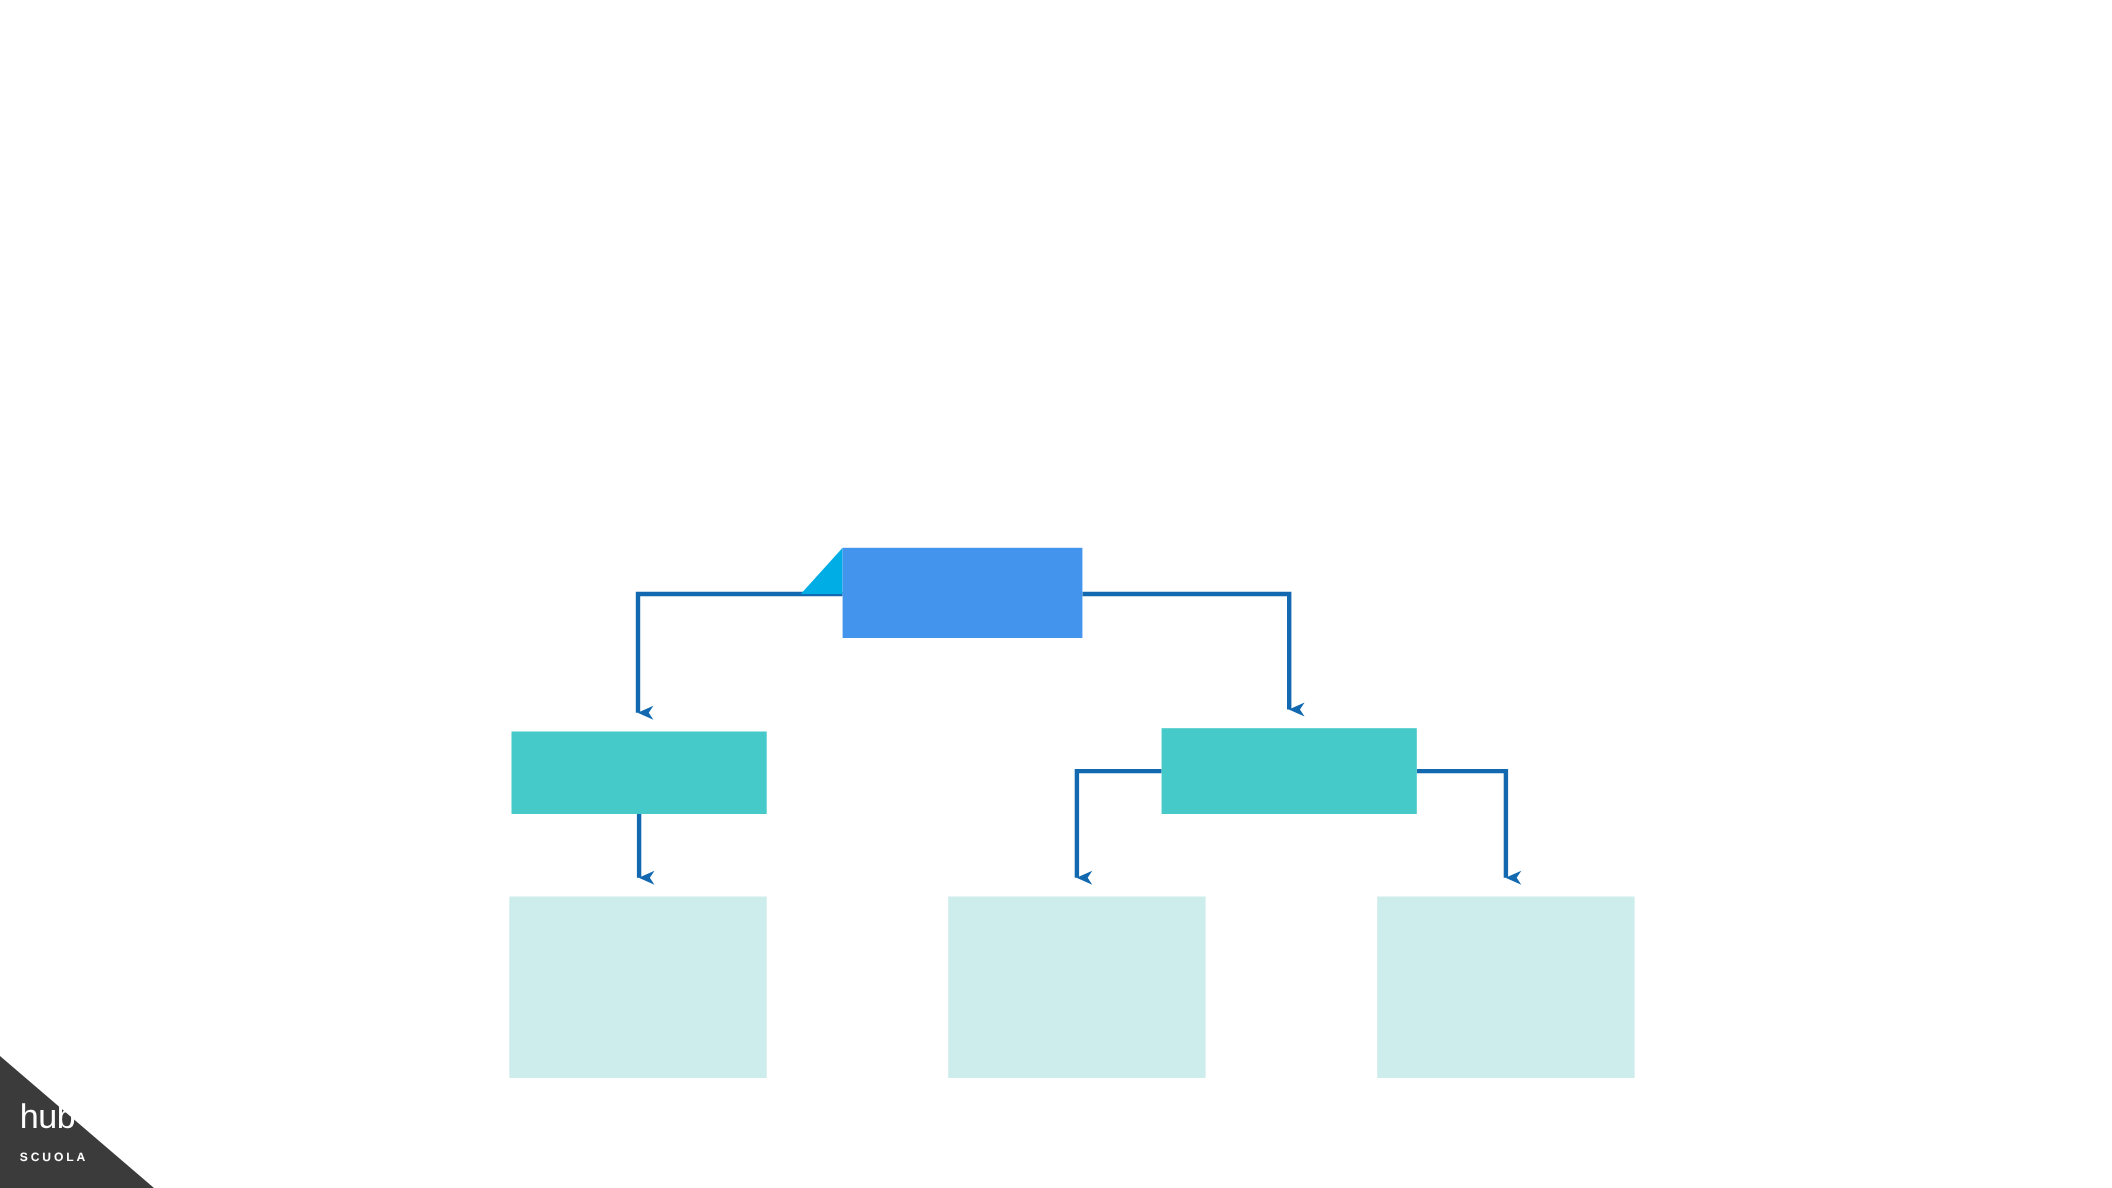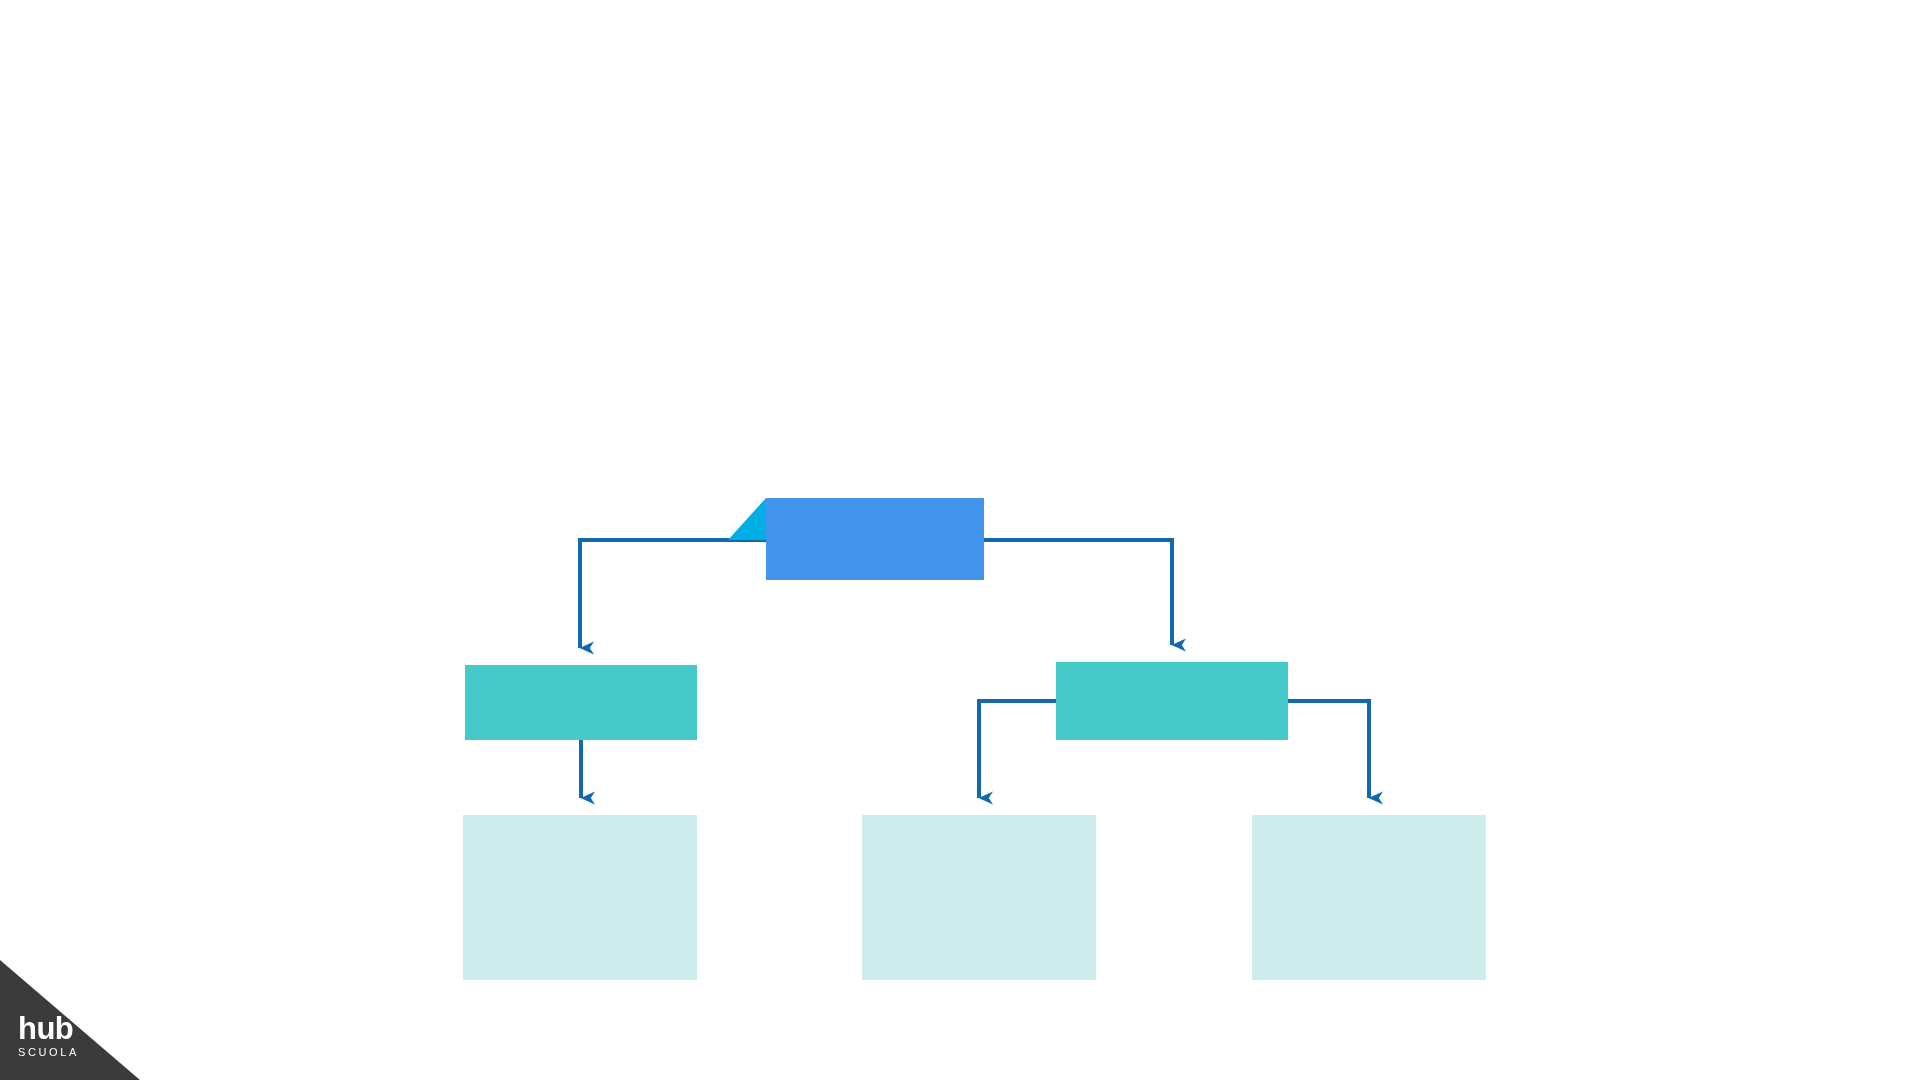--- a/index.html
+++ b/index.html
@@ -46,30 +46,30 @@
     position: absolute;
     left: 18px;
     bottom: 22px;
     line-height: 1;
     color: #ffffff;
     pointer-events: none;
   }
   #brand-logo .wordmark .mark-main {
     display: block;
     font-size: 31px;
-    font-weight: 700;
+    font-weight: 400;
     letter-spacing: -0.5px;
     color: #ffffff;
   }
   #brand-logo .wordmark .mark-sub {
     display: block;
     font-size: 11px;
-    font-weight: 400;
+    font-weight: 700;
     letter-spacing: 2.6px;
-    margin-top: 3px;
+    margin-top: 17px;
     color: #ffffff;
   }
 </style>
 </head>
 <body>
 
 <div id="stage" style="background: rgb(255, 255, 255);">
 
   <svg id="diagram-svg" viewBox="0 0 1920 1080" xmlns="http://www.w3.org/2000/svg">
 

